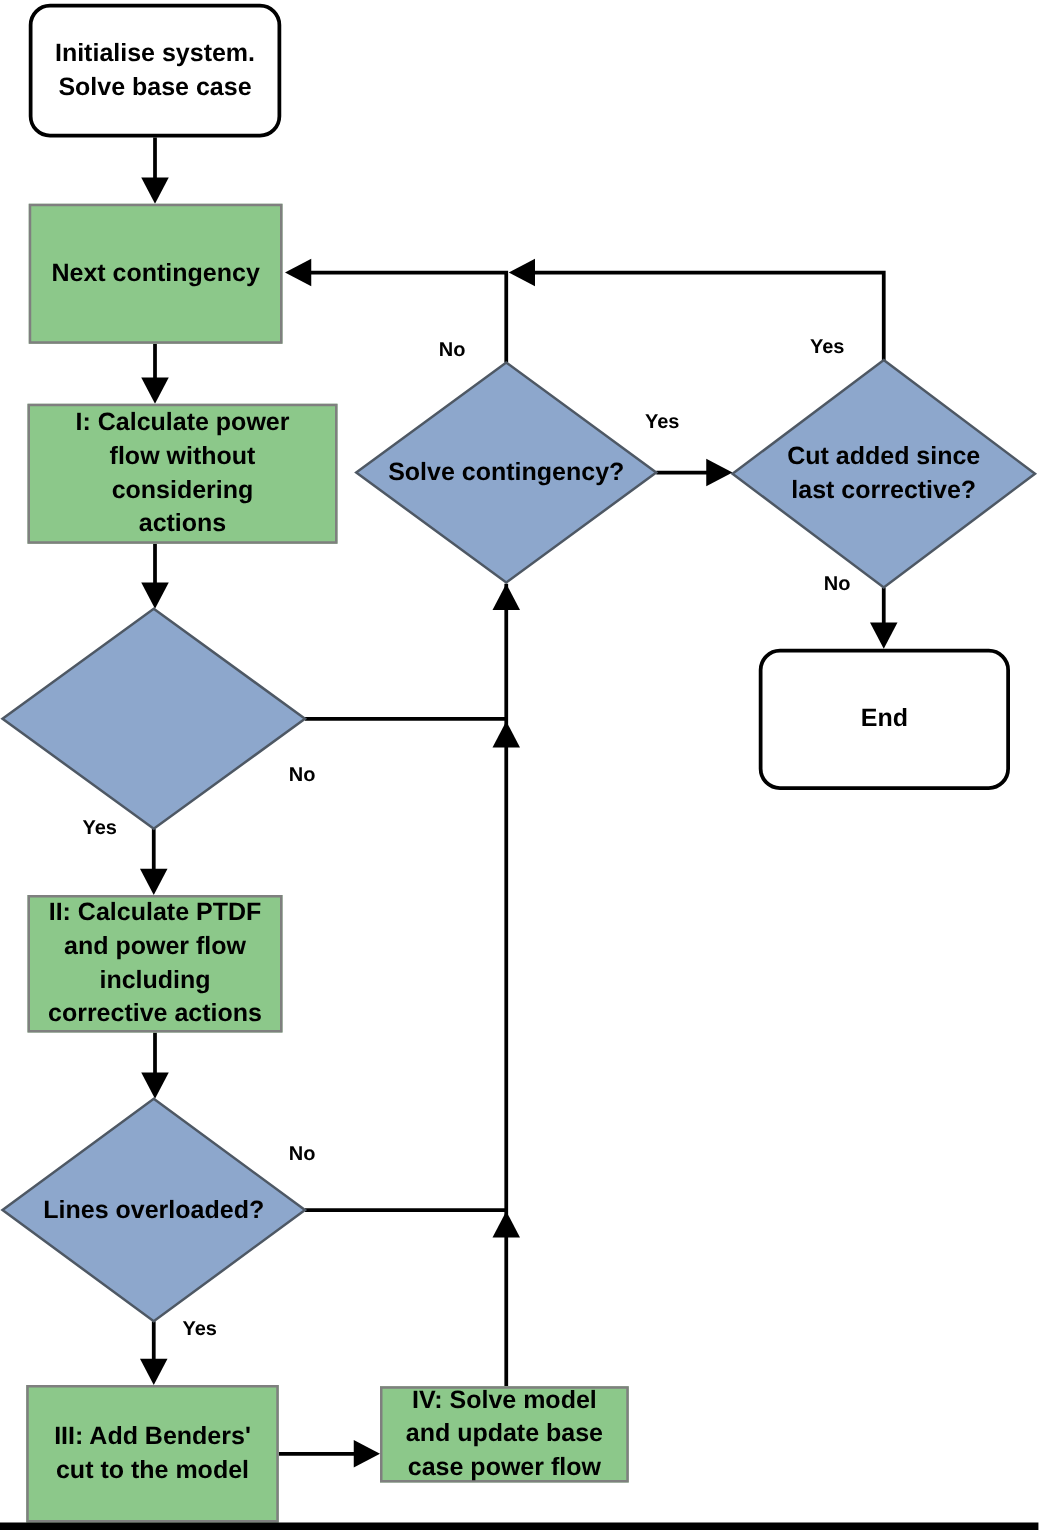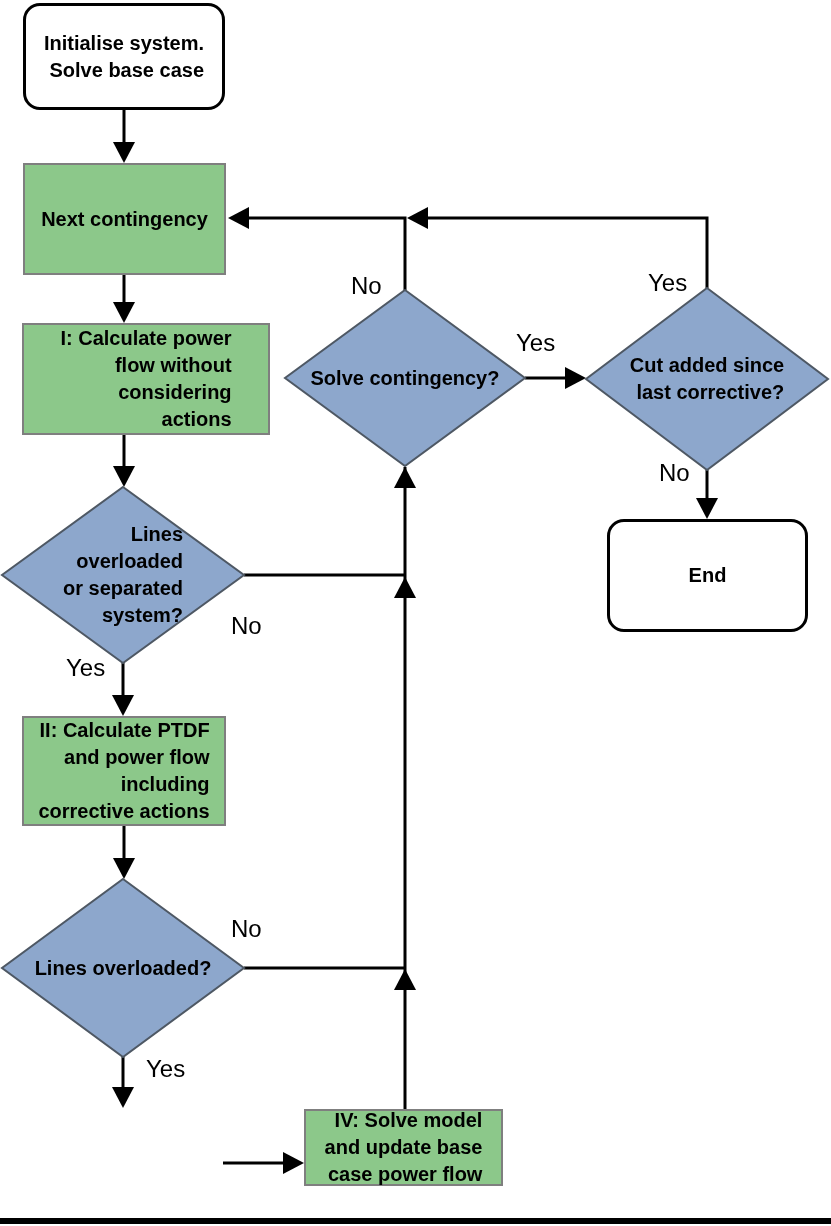--- a/index.html
+++ b/index.html
@@ -25,22 +25,22 @@
     position:absolute;display:flex;align-items:center;justify-content:center;
     text-align:center;font-weight:bold;font-size:20px;line-height:1.35;
     color:var(--text);box-sizing:border-box;
   }
   .process{background:var(--process-fill);border:2px solid var(--process-border);}
   .terminal{background:var(--terminal-fill);border:3px solid var(--terminal-border);border-radius:17px;}
   .dlabel{
     position:absolute;display:flex;align-items:center;justify-content:center;
     text-align:center;font-weight:bold;font-size:20px;line-height:1.35;color:var(--text);
   }
-  .label{white-space:pre-line;text-align:right;}
-  .edge-label{position:absolute;font-weight:normal;font-size:24px;color:var(--text);white-space:nowrap;}
+  .label{white-space:pre-line;}
+  .edge-label{position:absolute;font-weight:bold;font-size:16px;color:var(--text);white-space:nowrap;}
   .bottom-bar{position:absolute;left:0;top:1218px;width:831px;height:6px;background:var(--line);}
 </style>
 </head>
 <body>
 
 <div class="stage">
 
   <svg class="wires" viewBox="0 0 831 1226">
 
     <g>
@@ -105,33 +105,31 @@
 actions</div>
   </div>
 
   <div class="node process" style="left:22px;top:716px;width:204px;height:110px">
     <div class="label">II: Calculate PTDF
 and power flow
 including
 corrective actions</div>
   </div>
 
+  <div class="node process" style="left:21px;top:1108px;width:202px;height:110px">
+    <div class="label">III: Add Benders'
+cut to the model</div>
+  </div>
 
   <div class="node process" style="left:304px;top:1109px;width:199px;height:77px">
     <div class="label">IV: Solve model
 and update base
 case power flow</div>
   </div>
 
-  <div class="dlabel" style="left:23px;top:495px;width:200px;height:160px">
-    <div class="label">Lines
-overloaded
-or separated
-system?</div>
-  </div>
 
   <div class="dlabel" style="left:13px;top:938px;width:220px;height:60px">
     <div class="label">Lines overloaded?</div>
   </div>
 
   <div class="dlabel" style="left:295px;top:348px;width:220px;height:60px">
     <div class="label">Solve contingency?</div>
   </div>
 
   <div class="dlabel" style="left:597px;top:339px;width:220px;height:80px">

